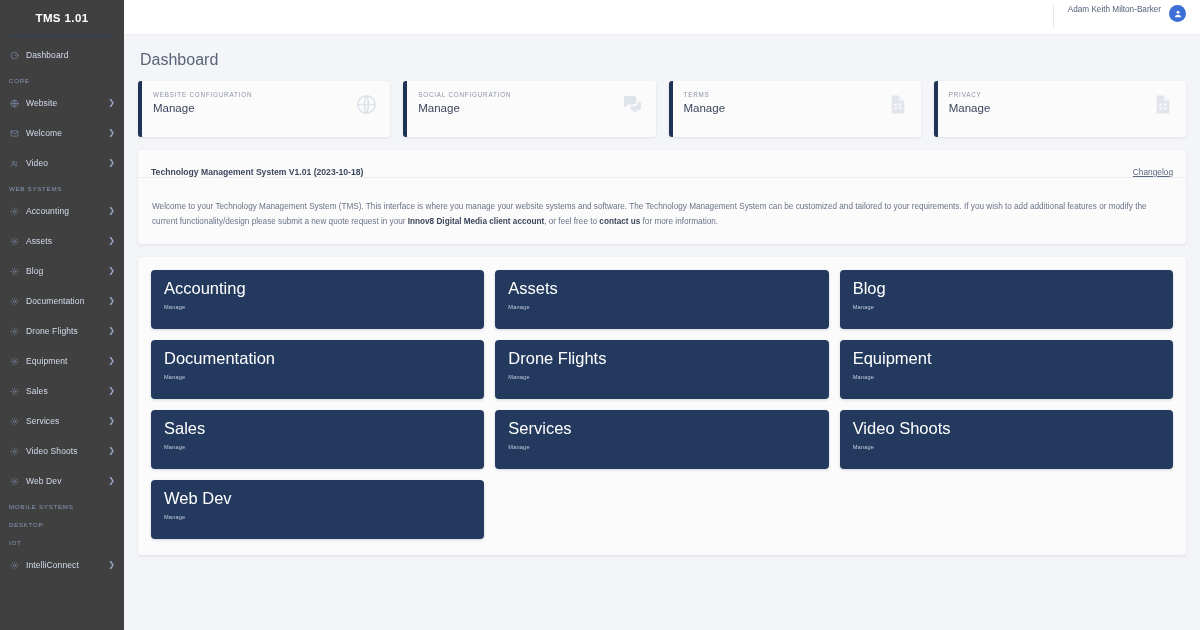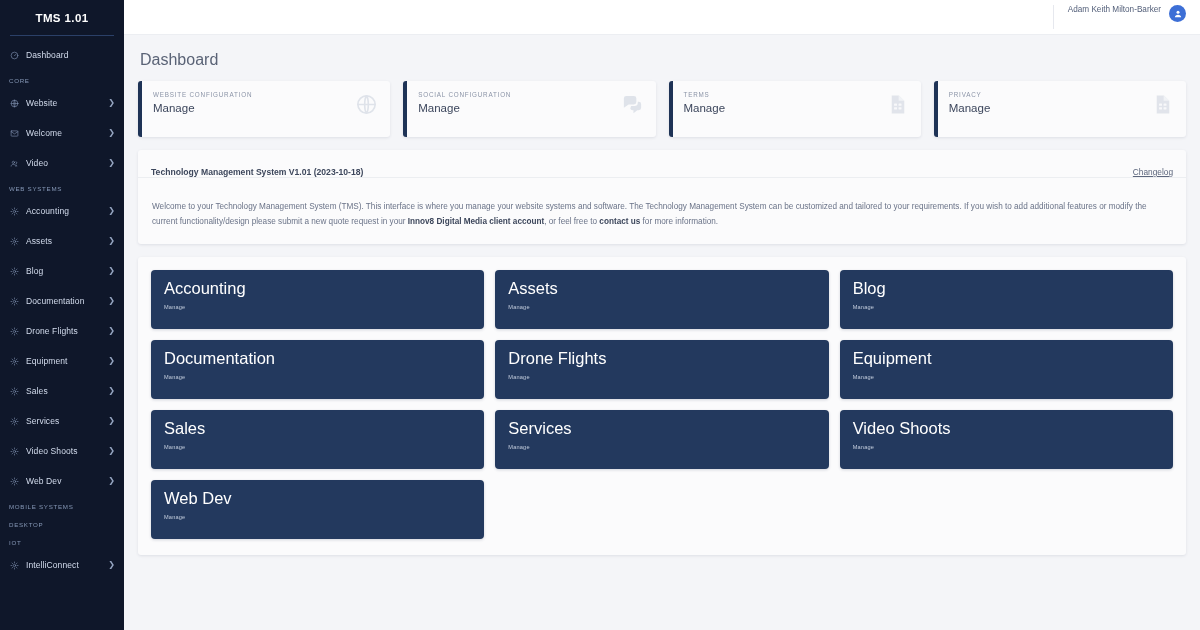--- a/index.html
+++ b/index.html
@@ -7,21 +7,21 @@
     width: 1200px; height: 630px;
     font-family: "Liberation Sans", sans-serif;
     background: #f4f5f8;
     overflow: hidden;
   }
   .app { display: flex; width: 1200px; height: 630px; }
 
   
   .sidebar {
     width: 124px; height: 630px;
-    background: #0f172a;
+    background: #404040;
     flex: 0 0 124px;
     overflow: hidden;
     position: relative;
   }
   .brand {
     height: 35px;
     display: flex; align-items: center; justify-content: center;
     color: #ffffff;
     font-size: 11.5px; font-weight: bold;
     letter-spacing: .4px;

